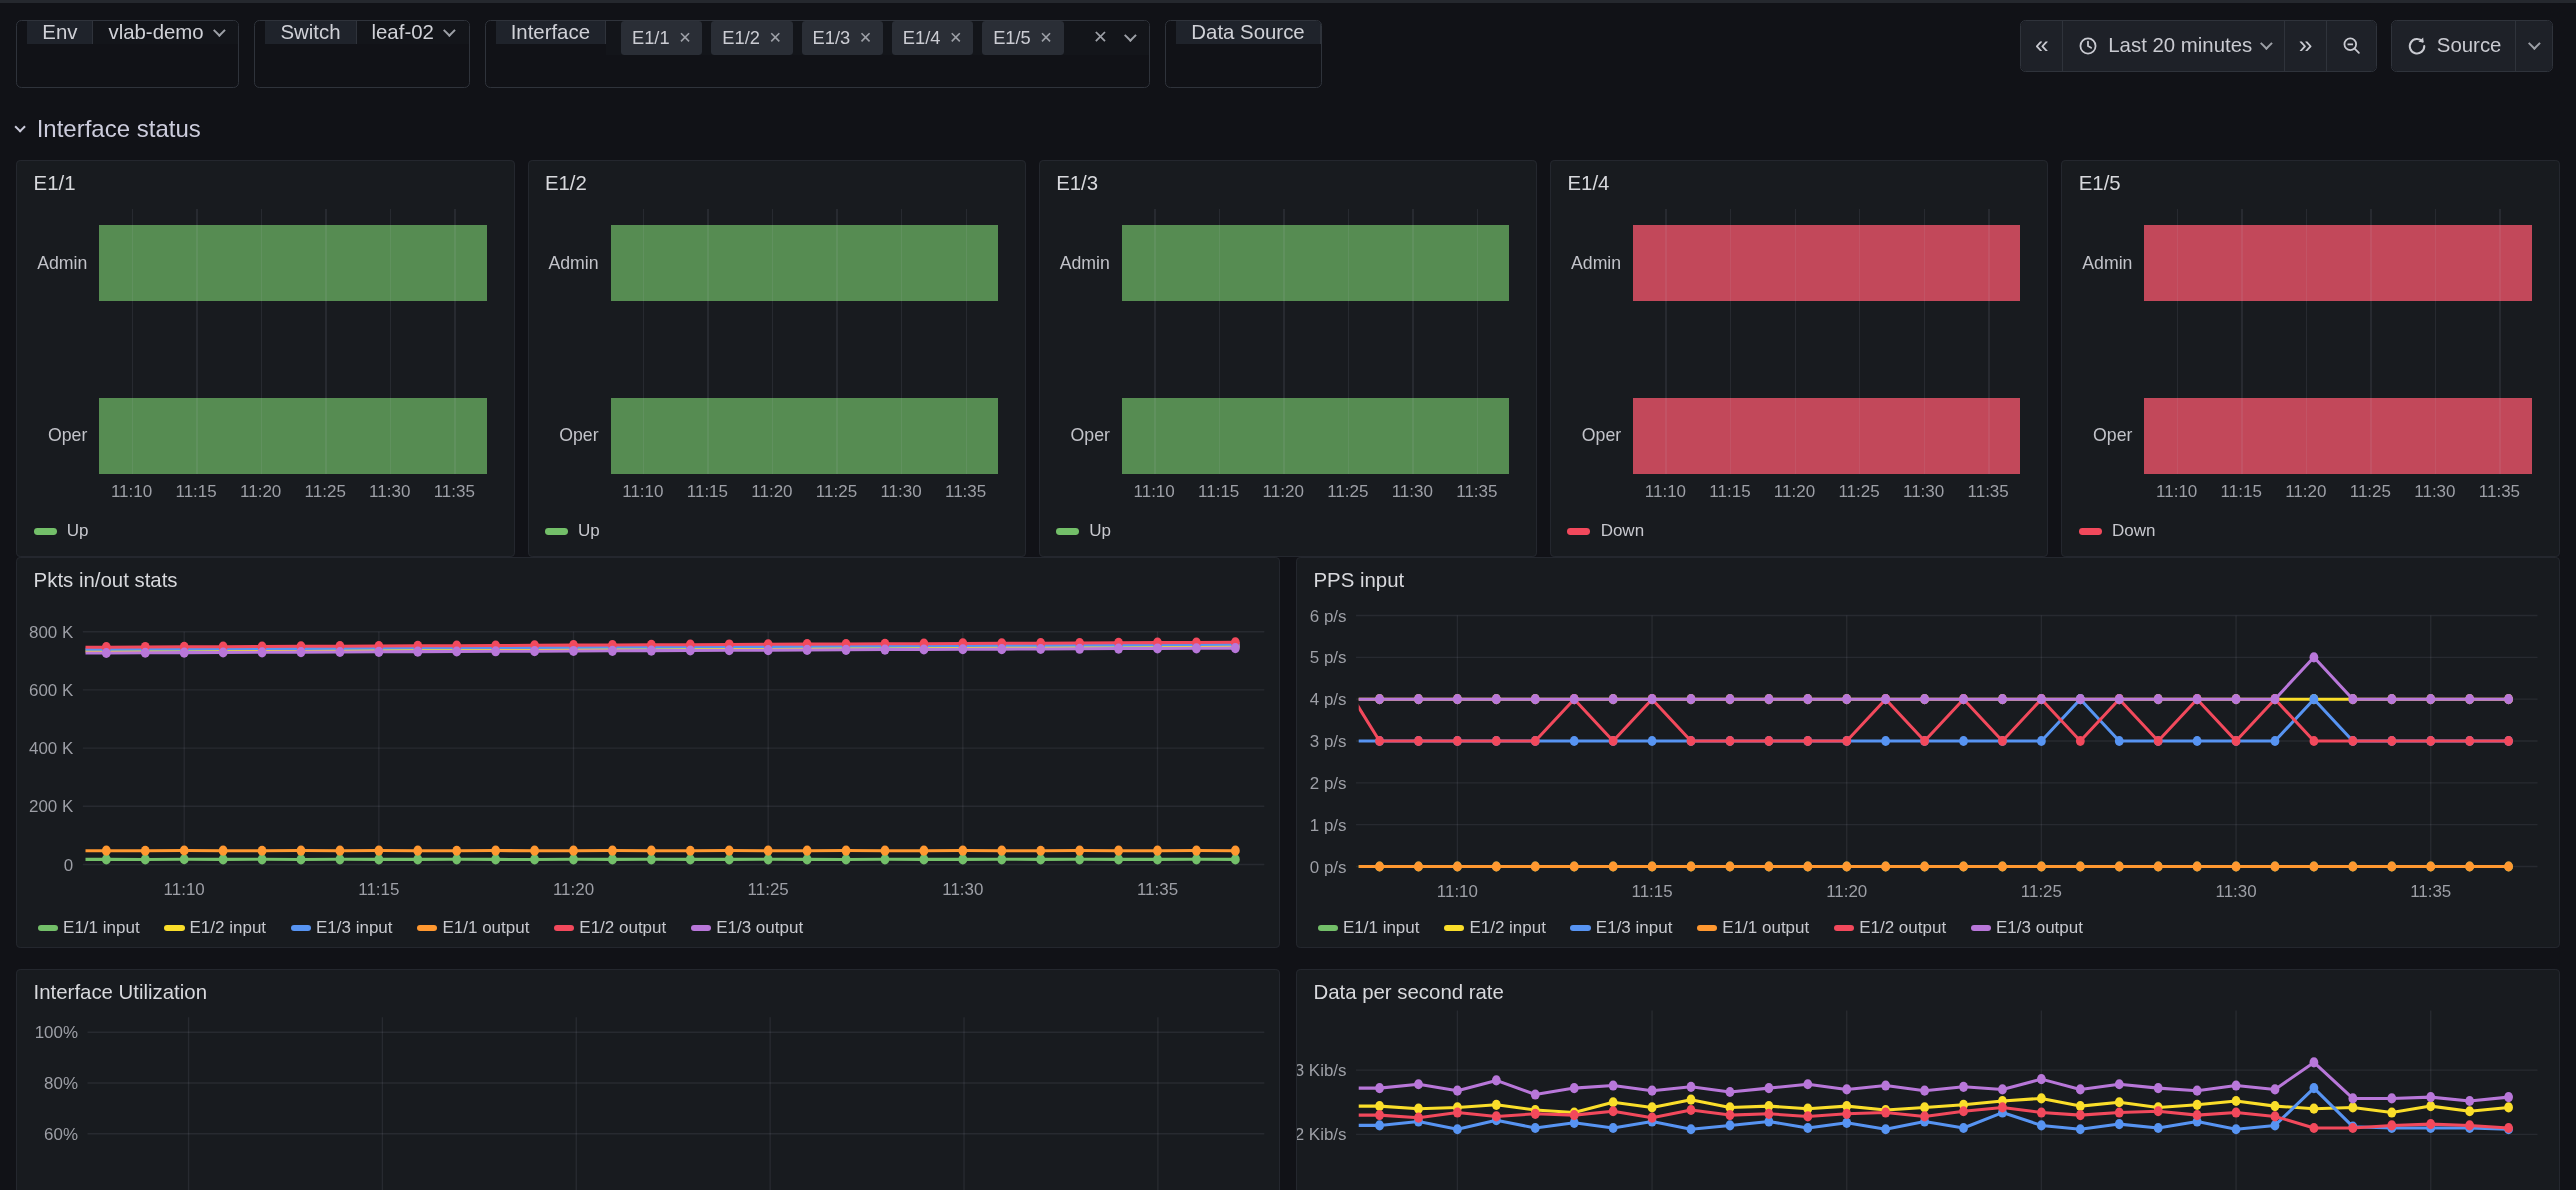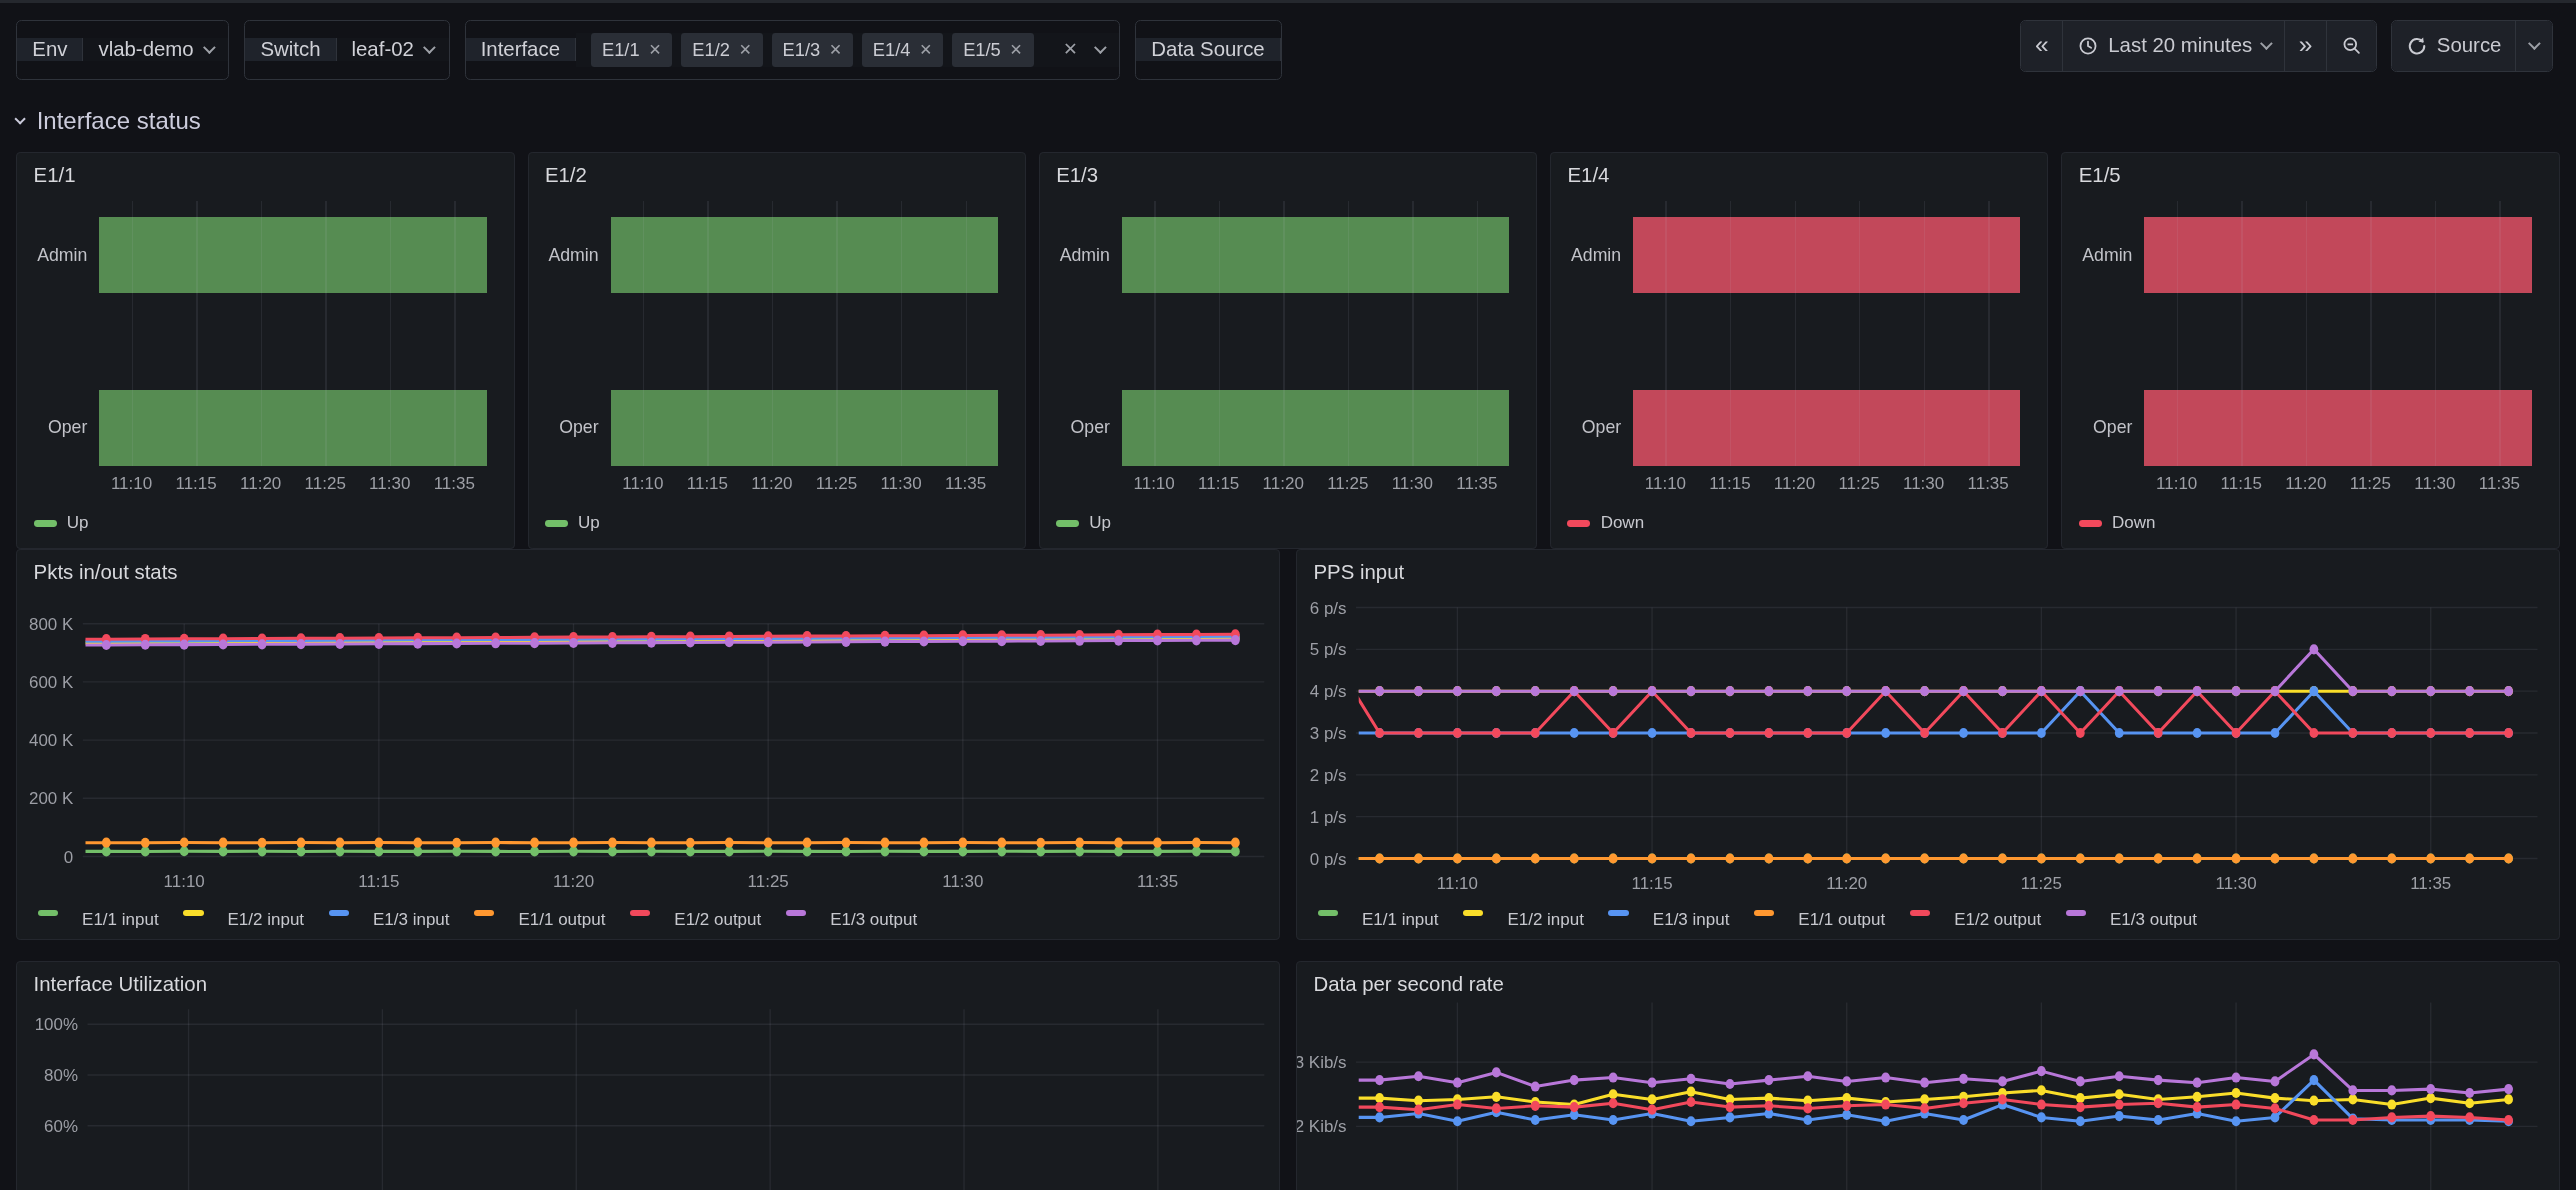--- a/index.html
+++ b/index.html
@@ -3,22 +3,22 @@
 <meta charset="utf-8">
 <style>
   * { margin:0; padding:0; box-sizing:border-box; }
   html,body { width:2576px; height:1190px; overflow:hidden; background:#111217;
     font-family:"Liberation Sans","DejaVu Sans",sans-serif; color:#ccccdc; }
   .top-strip { height:3.4px; background:#25282e; }
   
   .toolbar { display:flex; align-items:flex-start; padding:16.3px 23px 0 16.3px; }
   .tb-left { display:flex; flex-wrap:nowrap; gap:15px; }
   .tb-right { margin-left:auto; display:flex; gap:13.6px; }
-  .filter-group { display:inline-flex; align-items:center; height:60px; border:1.4px solid #2f333b;
-    border-radius:5.4px; overflow:hidden; }
+  .filter-group { display:inline-flex; align-items:flex-start; height:68px; border:1.4px solid #2f333b;
+    border-radius:5.4px; overflow:hidden;padding-left:10px; }
   .f-label { display:flex; align-items:center; padding:0 15px; background:#1f232b; color:#d0d1d7;
     font-size:20.4px; border-right:1.4px solid #2f333b; white-space:nowrap; }
   .f-value { display:flex; align-items:center; gap:11px; padding:0 15px; background:#13151a;
     color:#d0d1d7; font-size:20.4px; white-space:nowrap; cursor:pointer; }
   .chip { display:inline-flex; align-items:center; gap:8.8px; background:#2a2e36; border-radius:3.4px;
     padding:6.1px 11px; font-size:18.3px; color:#cbccd3; margin-right:8.8px; }
   .chip-x { font-size:15.6px; color:#9da0a7; cursor:pointer; }
   .clear-x { font-size:17.7px; color:#9da0a7; margin:0 6.8px 0 9.5px; cursor:pointer; }
   .caret { width:8.8px; height:8.8px; border-right:2px solid #9da0a7; border-bottom:2px solid #9da0a7;
     transform:rotate(45deg) translate(-1.4px,-1.4px); display:inline-block; }
@@ -56,21 +56,21 @@
     white-space:nowrap; }
   .tl-legend { position:absolute; left:16.3px; bottom:15px; display:flex; align-items:center; gap:10.2px;
     cursor:pointer; }
   .pill { width:23px; height:6.8px; border-radius:3.4px; display:inline-block; }
   .lg-label { font-size:17px; color:#c7c8ce; }
   
   .chart-host { position:absolute; inset:0; }
   .chart-svg { width:100%; height:100%; display:block; }
   .chart-legend { position:absolute; left:20.4px; bottom:9.5px; display:flex; align-items:center;
     gap:24.5px; z-index:5; }
-  .lg-item { display:flex; align-items:flex-start; gap:24px; cursor:pointer; }
+  .lg-item { display:flex; align-items:center; gap:5px; cursor:pointer; }
   .lg-item .pill { width:20.4px; height:6.1px; }
 </style>
 </head>
 <body>
 
 <div class="page">
   <div class="top-strip"></div>
 
   <div class="toolbar">
     <div class="tb-left">

